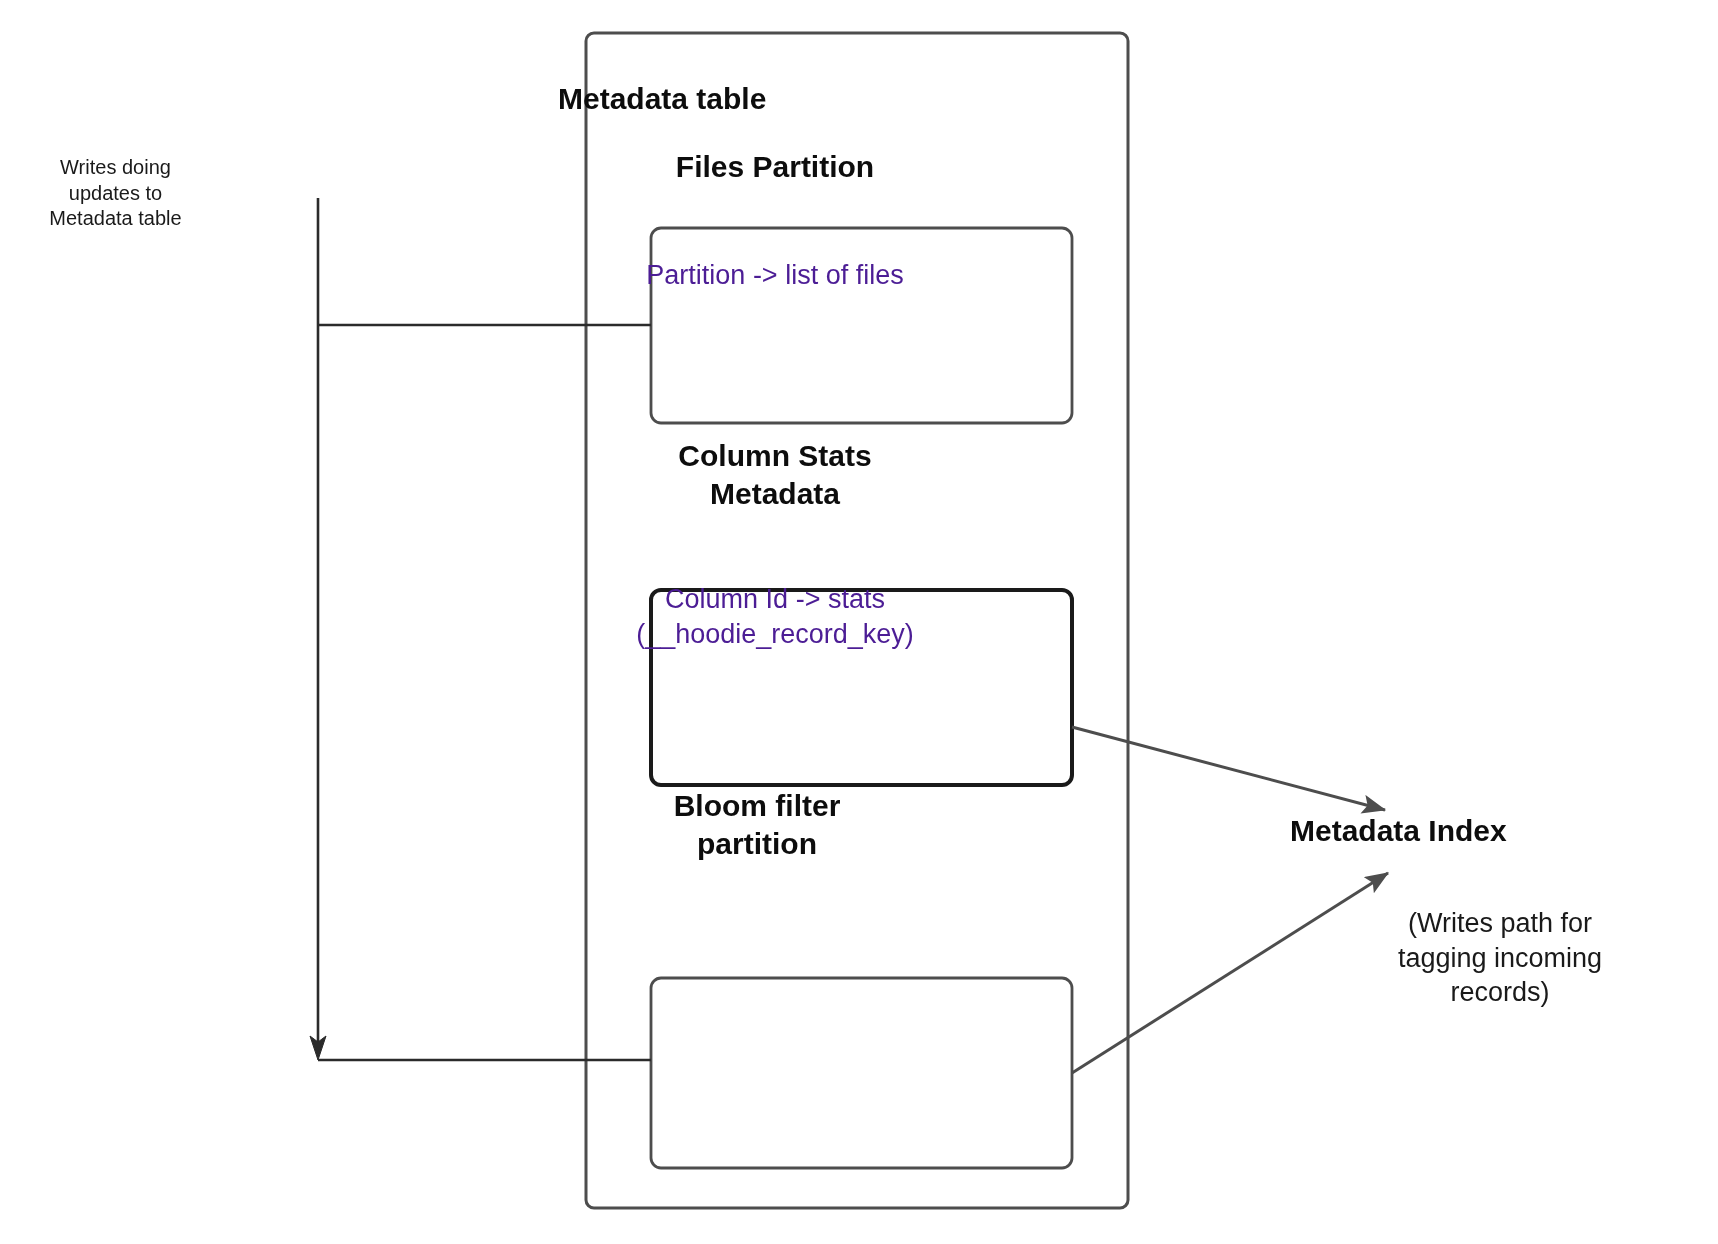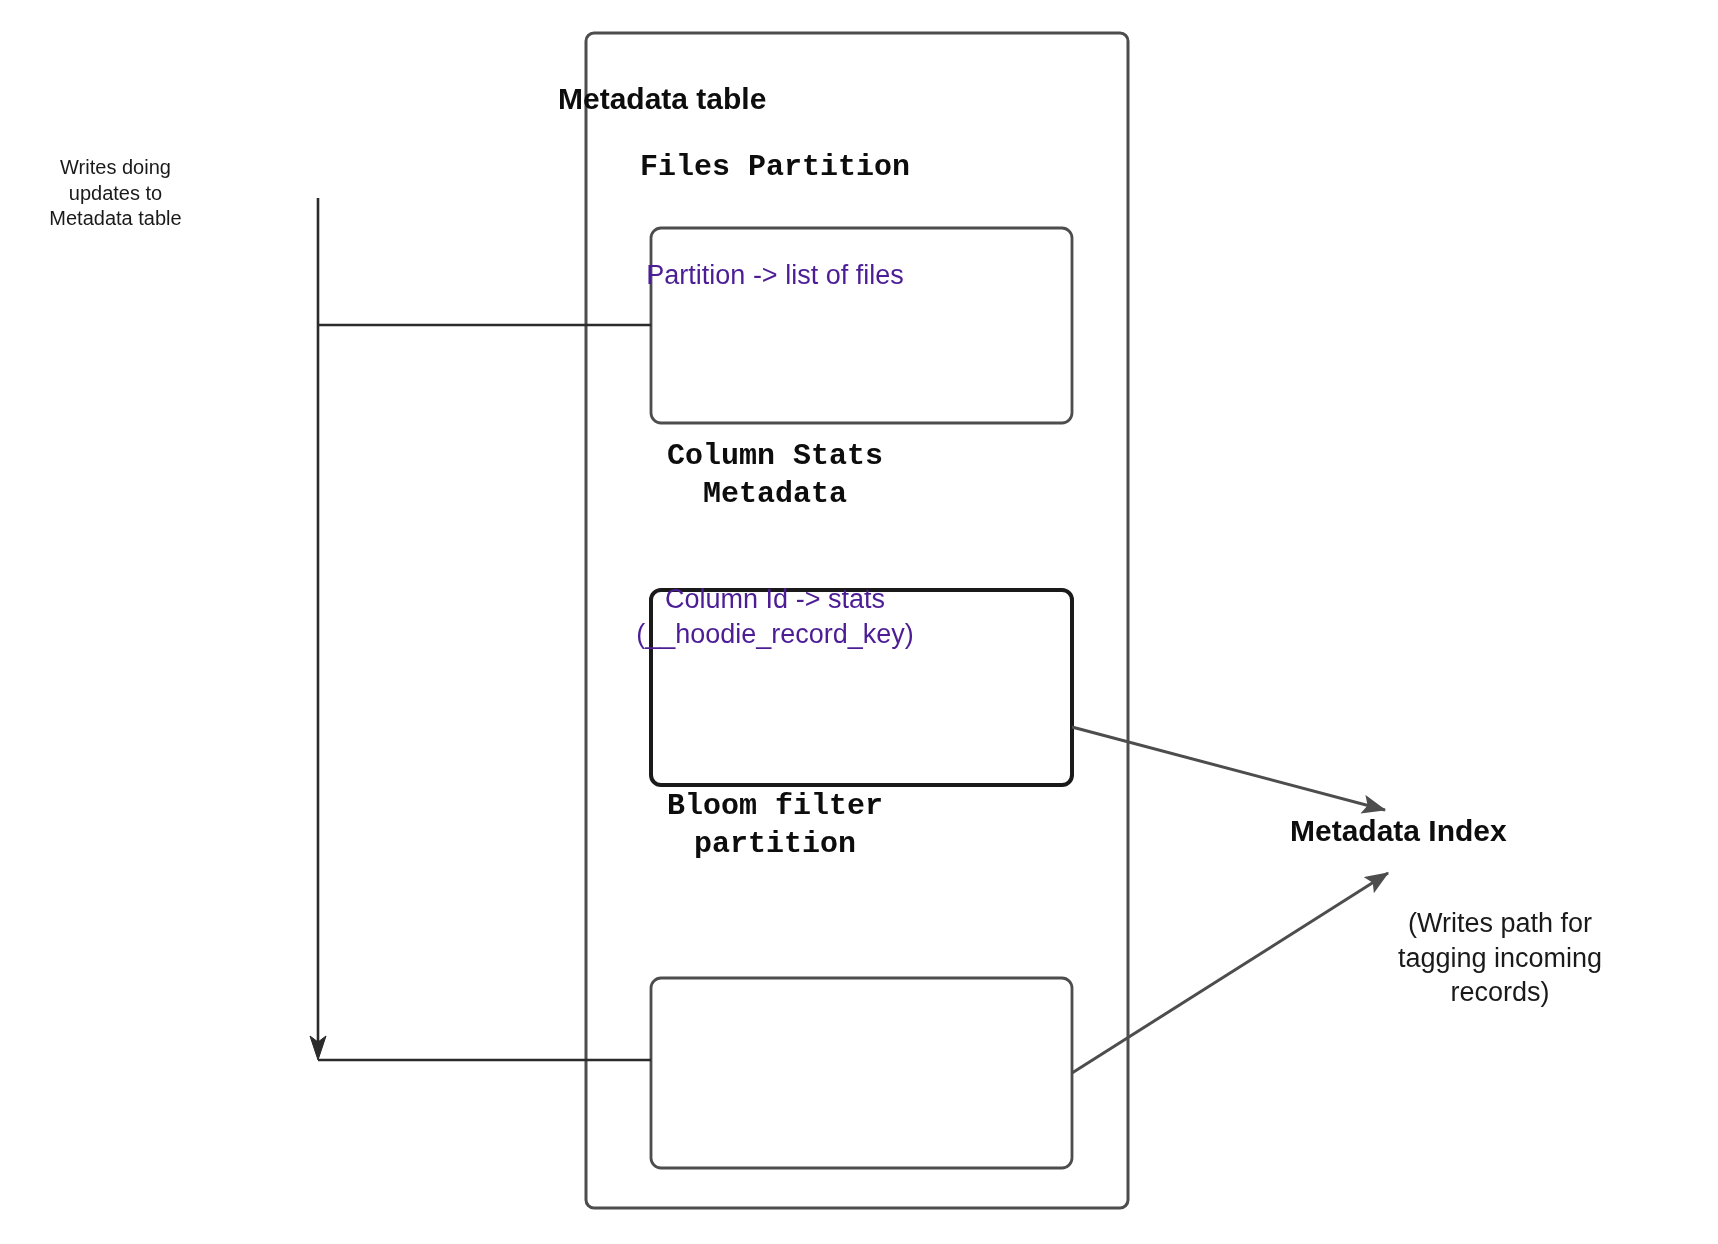--- a/index.html
+++ b/index.html
@@ -49,34 +49,33 @@
     font-weight: bold;
     color: #0d0d0d;
   }
 
   
   .part-title {
     font-size: 30px;
     font-weight: bold;
     text-align: center;
     color: #0d0d0d;
-    font-family: Liberation Mono, monospace;
   }
   #files-partition-title {
     left: 590px;
     top: 148px;
     width: 370px;
   }
   #column-stats-partition-title {
     left: 590px;
     top: 437px;
     width: 370px;
   }
   #bloom-partition-title {
-    left: 590px;
+    left: 572px;
     top: 787px;
     width: 370px;
   }
 
   
   .box-label {
     font-size: 27px;
     text-align: center;
     color: #4c1d95;
   }

